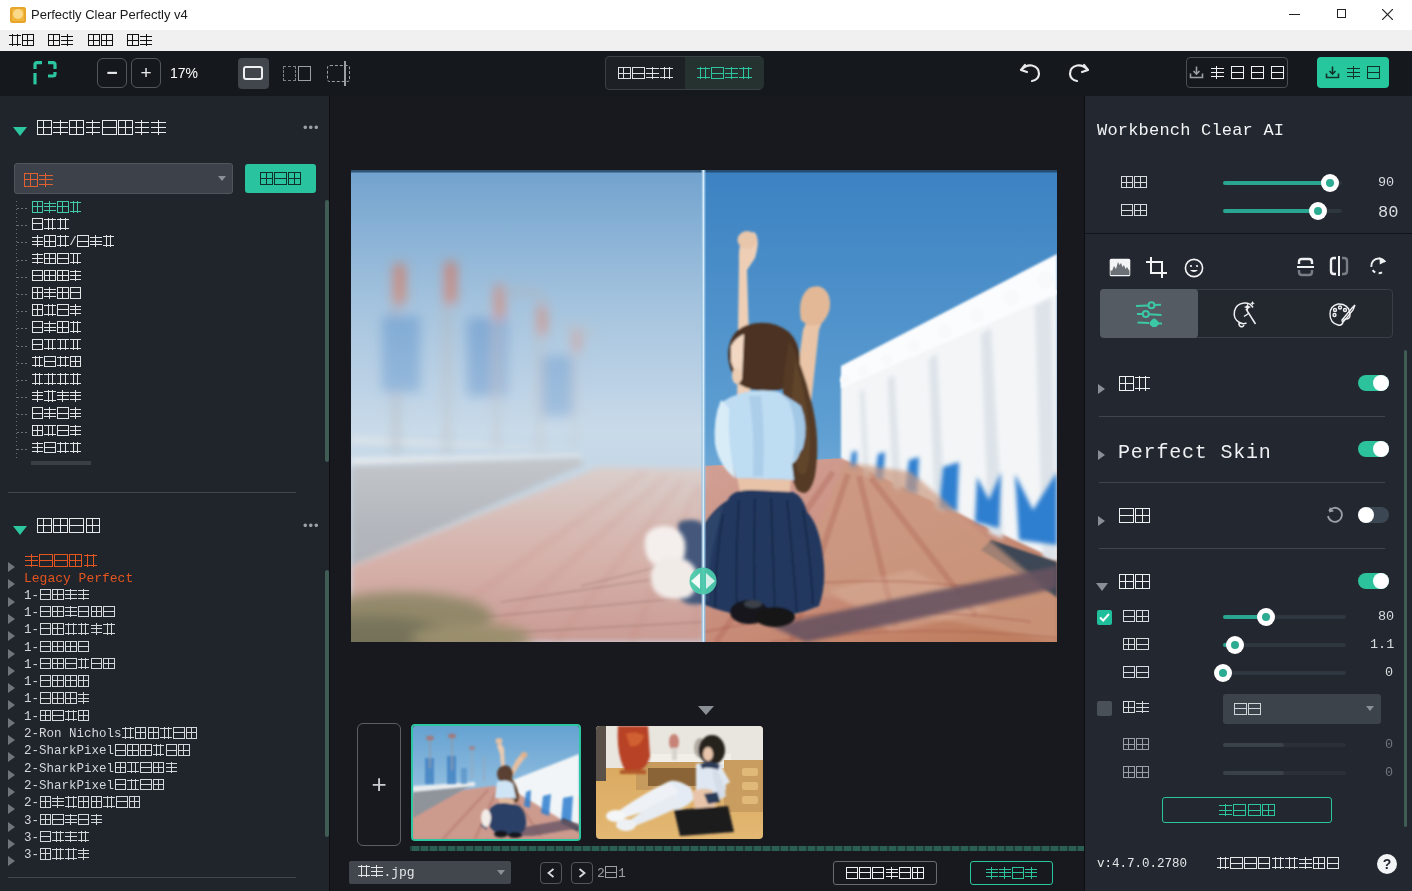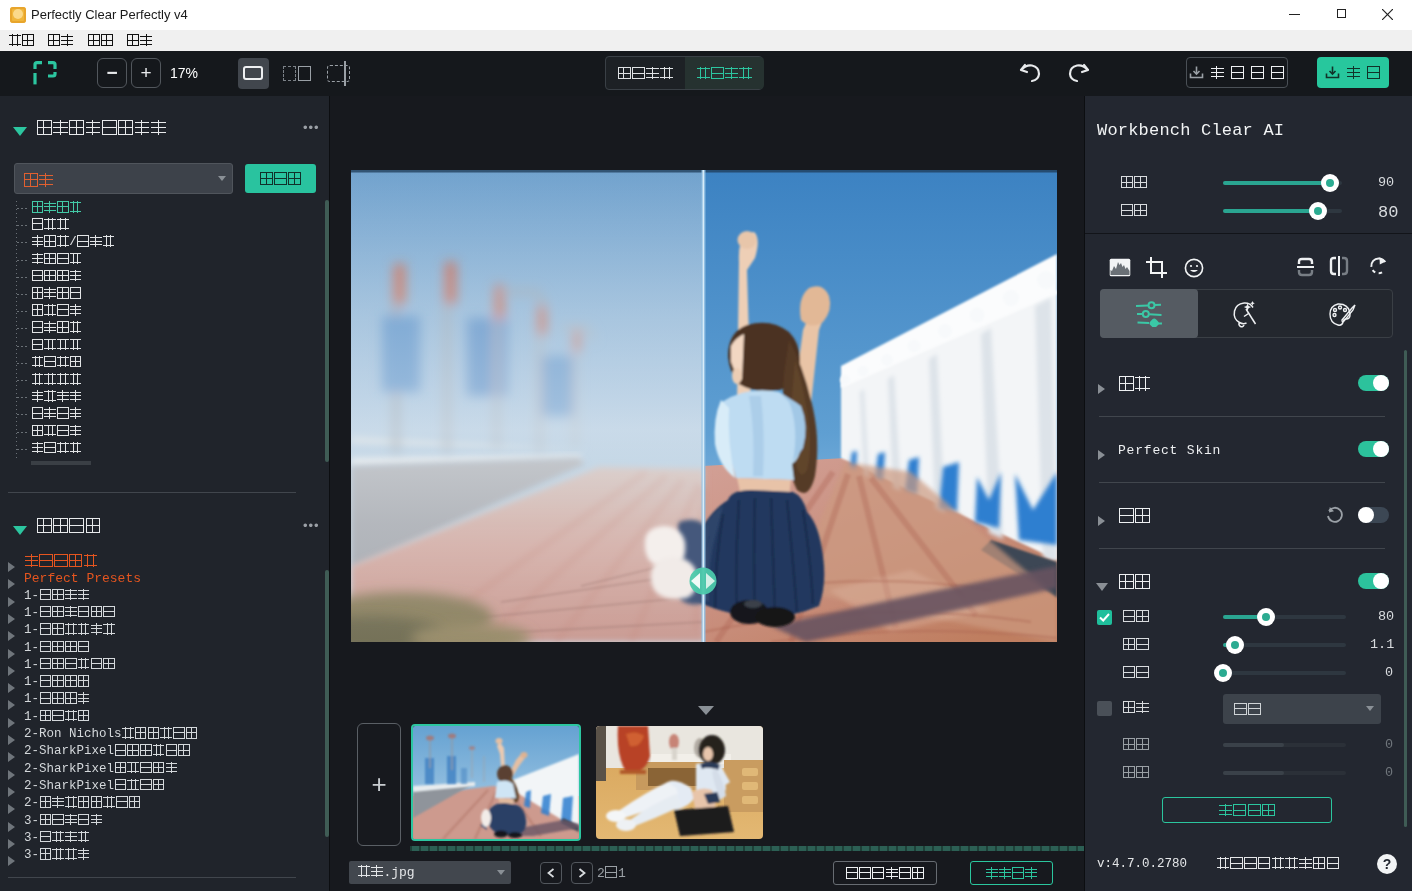--- a/index.html
+++ b/index.html
@@ -175,21 +175,21 @@
 <div class="abs mono" style="left:31px;top:345.8px;font-size:12.5px;color:#e2e4e6"><i class="c p1"></i><i class="c p0"></i><i class="c p3"></i><i class="c p3"></i></div>
 <div class="abs" style="left:31px;top:365px;width:60px;height:4px;background:#3a3f45"></div>
 <div class="abs" style="left:325px;top:104px;width:4px;height:262px;background:#3f5c55;border-radius:2px"></div>
 <div class="sep" style="left:8px;top:396px;width:288px"></div>
 <div class="abs" style="left:13px;top:425px"><div class="tri-d" style="border-top-color:#2cc6a0"></div></div>
 <div class="hdr abs" style="left:36px;top:421px;--t:1.6px"><i class="c p2"></i><i class="c p2"></i><i class="c p0"></i><i class="c p2"></i></div>
 <div class="dots abs" style="left:303px;top:420px"></div>
 <div class="abs" style="left:8px;top:462px"><div class="tri-r" style="border-left-color:#6f757b"></div></div>
 <div class="abs mono" style="left:24px;top:458px;font-size:14.5px;color:#e5551f"><i class="c p1"></i><i class="c p0"></i><i class="c p0"></i><i class="c p2"></i><i class="c p3"></i></div>
 <div class="abs" style="left:8px;top:479.3px"><div class="tri-r" style="border-left-color:#6f757b"></div></div>
-<div class="abs mono" style="left:24px;top:475.3px;font-size:13px;color:#e5551f">Perfect Presets</div>
+<div class="abs mono" style="left:24px;top:475.3px;font-size:13px;color:#e5551f">Legacy Perfect</div>
 <div class="abs" style="left:8px;top:496.6px"><div class="tri-r" style="border-left-color:#6f757b"></div></div>
 <div class="abs mono" style="left:24px;top:492.6px;font-size:12.5px;color:#d4d8db">1-<i class="c p0"></i><i class="c p2"></i><i class="c p1"></i><i class="c p1"></i></div>
 <div class="abs" style="left:8px;top:513.9px"><div class="tri-r" style="border-left-color:#6f757b"></div></div>
 <div class="abs mono" style="left:24px;top:509.9px;font-size:12.5px;color:#d4d8db">1-<i class="c p0"></i><i class="c p2"></i><i class="c p1"></i><i class="c p0"></i><i class="c p2"></i><i class="c p0"></i></div>
 <div class="abs" style="left:8px;top:531.2px"><div class="tri-r" style="border-left-color:#6f757b"></div></div>
 <div class="abs mono" style="left:24px;top:527.2px;font-size:12.5px;color:#d4d8db">1-<i class="c p0"></i><i class="c p2"></i><i class="c p3"></i><i class="c p3"></i><i class="c p1"></i><i class="c p3"></i></div>
 <div class="abs" style="left:8px;top:548.5px"><div class="tri-r" style="border-left-color:#6f757b"></div></div>
 <div class="abs mono" style="left:24px;top:544.5px;font-size:12.5px;color:#d4d8db">1-<i class="c p0"></i><i class="c p2"></i><i class="c p2"></i><i class="c p0"></i></div>
 <div class="abs" style="left:8px;top:565.8px"><div class="tri-r" style="border-left-color:#6f757b"></div></div>
 <div class="abs mono" style="left:24px;top:561.8px;font-size:12.5px;color:#d4d8db">1-<i class="c p0"></i><i class="c p2"></i><i class="c p0"></i><i class="c p3"></i><i class="c p0"></i><i class="c p2"></i></div>
@@ -626,21 +626,21 @@
 <path d="M14,18 L24,6 L27,3 L25,8 L16,19 Q14,21 14,18 Z"></path>
 </g>
       </svg></div>
 <div class="abs" style="left:13px;top:284px"><div class="tri-r" style="border-left-color:#8a8f95"></div></div>
     <div class="abs " style="left:33px;top:279px;font-size:16px;color:#eef0f2;--t:1.5px"><i class="c p2"></i><i class="c p3"></i></div>
 <div class="toggle ton" style="left:273px;top:279px">
       <div class="knob"></div>
     </div>
 <div class="sep" style="left:14px;top:320px;width:286px"></div>
 <div class="abs" style="left:13px;top:350px"><div class="tri-r" style="border-left-color:#8a8f95"></div></div>
-    <div class="abs mono" style="left:33px;top:345px;font-size:16px;color:#eef0f2;--t:1.5px"><span style="font-size:13px;letter-spacing:.8px">Perfect Skin</span></div>
+    <div class="abs mono" style="left:33px;top:345px;font-size:16px;color:#eef0f2;--t:1.5px"><span style="font-size:20px;letter-spacing:.8px">Perfect Skin</span></div>
 <div class="toggle ton" style="left:273px;top:345px">
       <div class="knob"></div>
     </div>
 <div class="sep" style="left:14px;top:386px;width:286px"></div>
 <div class="abs" style="left:13px;top:416px"><div class="tri-r" style="border-left-color:#8a8f95"></div></div>
     <div class="abs " style="left:33px;top:411px;font-size:16px;color:#eef0f2;--t:1.5px"><i class="c p0"></i><i class="c p2"></i></div>
 <div class="abs" style="left:241px;top:410px"><svg width="18" height="18" viewBox="0 0 18 18">
         <path d="M3,5 A7,7 0 1 1 2,10" fill="none" stroke="#9aa0a6" stroke-width="1.8"></path>
         <polygon points="3.8,1 3,6.6 8,5.2" fill="#9aa0a6"></polygon>
       </svg></div>

